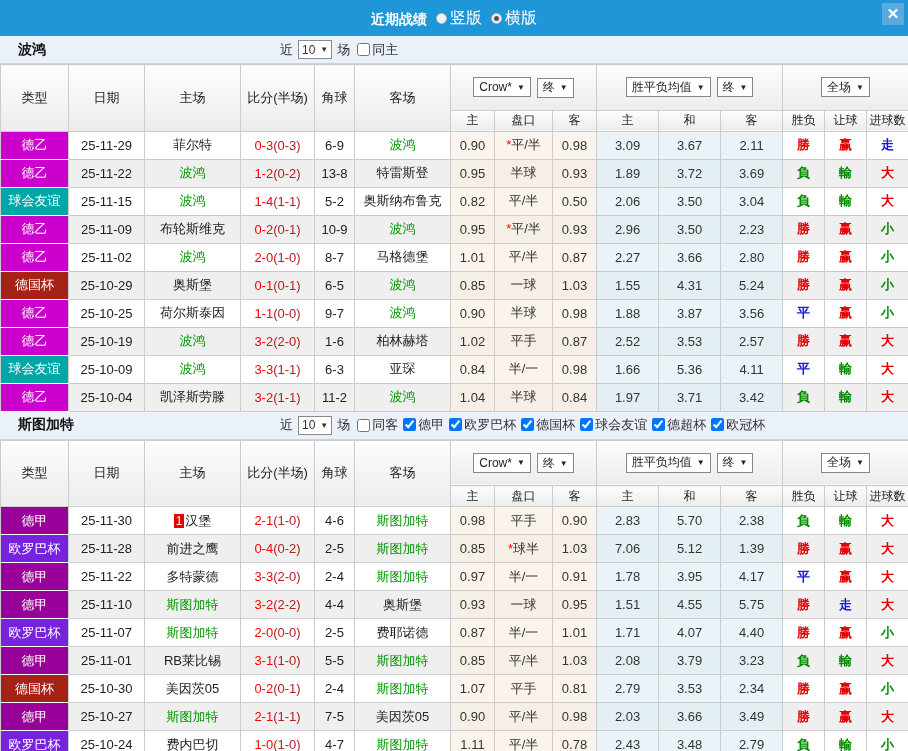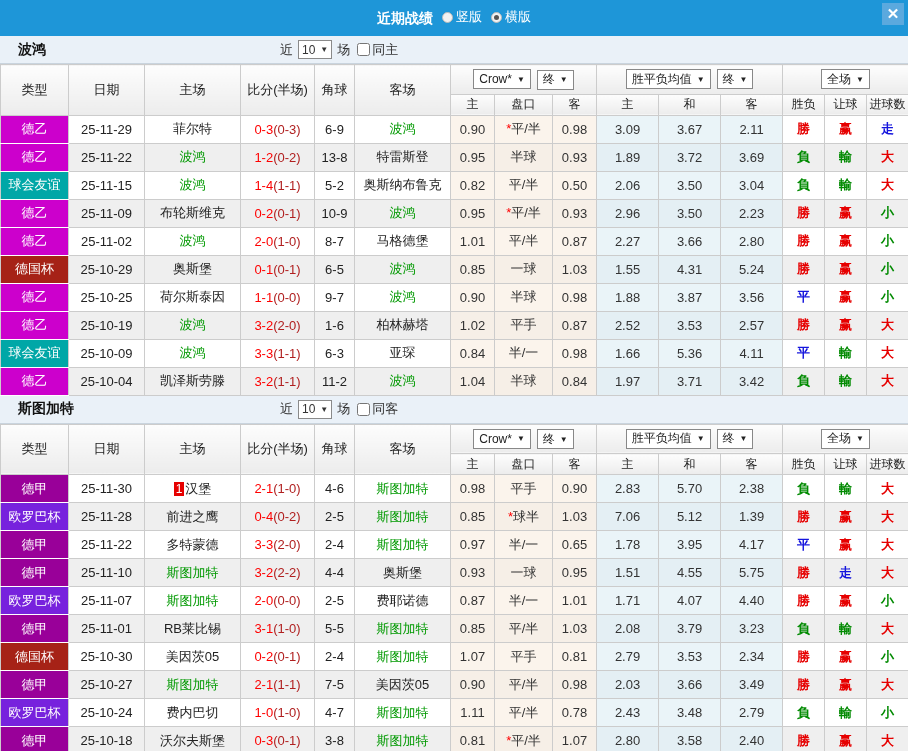--- a/index.html
+++ b/index.html
@@ -6,37 +6,37 @@
   body{
     width:908px;height:751px;overflow:hidden;background:#fff;
     font-family:"Liberation Sans","DejaVu Sans",sans-serif;font-size:13px;color:#222;
   }
   
   .titlebar{height:36px;background:#1E96D8;position:relative;display:flex;align-items:center;justify-content:center;color:#fff;}
   .page-title{font-weight:bold;font-size:14px;}
   .radio-group{display:inline-flex;align-items:center;}
   .radio{display:inline-block;width:11px;height:11px;border-radius:50%;background:#f2f2f2;border:1px solid #bbb;margin:0 3px 0 9px;position:relative;box-sizing:border-box;cursor:pointer;}
   .radio.sel::after{content:"";position:absolute;left:2px;top:2px;right:2px;bottom:2px;background:#555;border-radius:50%;}
-  .radio-label{font-size:13px;color:#fff;}
+  .radio-label{font-size:16px;color:#fff;}
   .close-btn{position:absolute;right:4px;top:3px;width:22px;height:22px;background:#5BA9DE;color:#fff;border:0;font-size:15px;font-weight:bold;line-height:20px;text-align:center;cursor:pointer;padding:0;}
   
   .team-bar{height:27px;background:#EAF1F8;border-bottom:1px solid #C9D4DE;position:relative;display:flex;align-items:center;}
   .team-name{font-weight:bold;font-size:14px;margin-left:18px;color:#111;}
   .filters{position:absolute;left:280px;display:flex;align-items:center;white-space:nowrap;color:#333;}
   .mini-select{display:inline-flex;align-items:center;border:1px solid #8a8a8a;background:#fff;height:17px;padding:0 3px;margin:0 5px;font-size:12px;cursor:pointer;}
   .mini-select .arr{font-size:8px;margin-left:5px;color:#333;}
   .filters input[type=checkbox]{width:13px;height:13px;margin:0 2px 0 7px;vertical-align:-2px;cursor:pointer;}
   .filters .cb-group input[type=checkbox]{margin-left:5px;}
   
   table{border-collapse:collapse;table-layout:fixed;width:908px;}
   th,td{border:1px solid #CCCCCC;text-align:center;padding:0;overflow:hidden;white-space:nowrap;}
   thead th{background:linear-gradient(#FDFDFD,#ECECEC);font-weight:normal;font-size:13px;color:#222;}
   tr.hrowA th{height:26px;}
   tr.hrowB th{height:20px;font-size:12px;}
-  .hd-select{display:inline-flex;align-items:center;border:1px solid #888;background:#fff;height:18px;padding:0 5px;margin:4px 3px;font-size:12px;cursor:pointer;}
+  .hd-select{display:inline-flex;align-items:center;border:1px solid #888;background:#fff;height:18px;padding:0 5px;margin:12px 3px;font-size:12px;cursor:pointer;}
   .hd-select .arr{font-size:8px;margin-left:5px;}
   tbody td{height:27px;font-size:13px;background:#fff;}
   tbody tr.alt td{background:#EFEFEF;}
   tbody td.ah{background:#FBF4EC;color:#333;}
   tbody td.eu{background:#EAF4F8;color:#333;}
   tbody tr.alt td.ah{background:#F6EFE7;}
   tbody tr.alt td.eu{background:#E4EFF4;}
   td.league{color:#fff;border-bottom-color:#fff;}
   .team-green{color:#009900;}
   .score-main{color:#FF0000;}
@@ -311,20 +311,21 @@
       <span class="team-name">斯图加特</span>
       <span class="filters">
         <span>近</span>
         <span class="mini-select">
           <span>10</span>
           <span class="arr">▼</span>
         </span>
         <span>场</span>
         <input type="checkbox" style="">
         <span>同客</span>
+        <span class="cb-group"><input type="checkbox" checked="" style=""><span>德甲</span><input type="checkbox" checked="" style=""><span>欧罗巴杯</span><input type="checkbox" checked="" style=""><span>德国杯</span><input type="checkbox" checked="" style=""><span>球会友谊</span><input type="checkbox" checked="" style=""><span>德超杯</span><input type="checkbox" checked="" style=""><span>欧冠杯</span></span>
       </span>
     </div>
     <table>
       <colgroup>
         <col style="width:68px">
         <col style="width:76px">
         <col style="width:96px">
         <col style="width:74px">
         <col style="width:40px">
         <col style="width:96px">
@@ -414,21 +415,21 @@
         </tr>
         <tr class="">
           <td class="league" style="background: rgb(153, 0, 153);">德甲</td>
           <td class="date">25-11-22</td>
           <td><span class="">多特蒙德</span></td>
           <td><span class="score-main">3-3</span><span class="score-half">(2-0)</span></td>
           <td>2-4</td>
           <td><span class="team-green">斯图加特</span></td>
           <td class="ah">0.97</td>
           <td class="ah">半/一</td>
-          <td class="ah">0.65</td>
+          <td class="ah">0.91</td>
           <td class="eu">1.78</td>
           <td class="eu">3.95</td>
           <td class="eu">4.17</td>
           <td><span class="res" style="color: rgb(21, 21, 221);">平</span></td>
           <td><span class="res" style="color: rgb(230, 0, 0);">赢</span></td>
           <td><span class="res" style="color: rgb(230, 0, 0);">大</span></td>
         </tr>
         <tr class="alt">
           <td class="league" style="background: rgb(153, 0, 153);">德甲</td>
           <td class="date">25-11-10</td>

